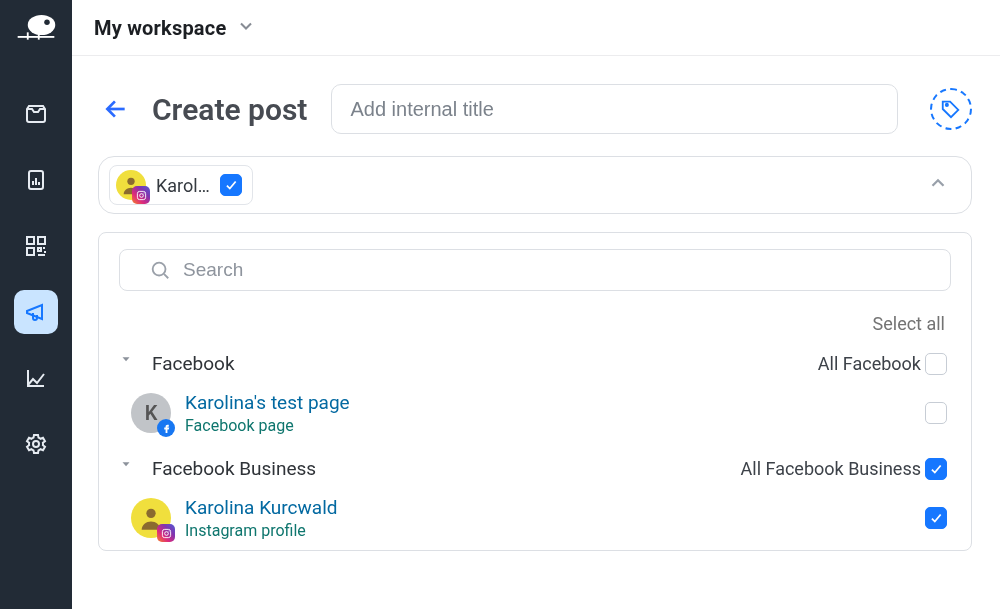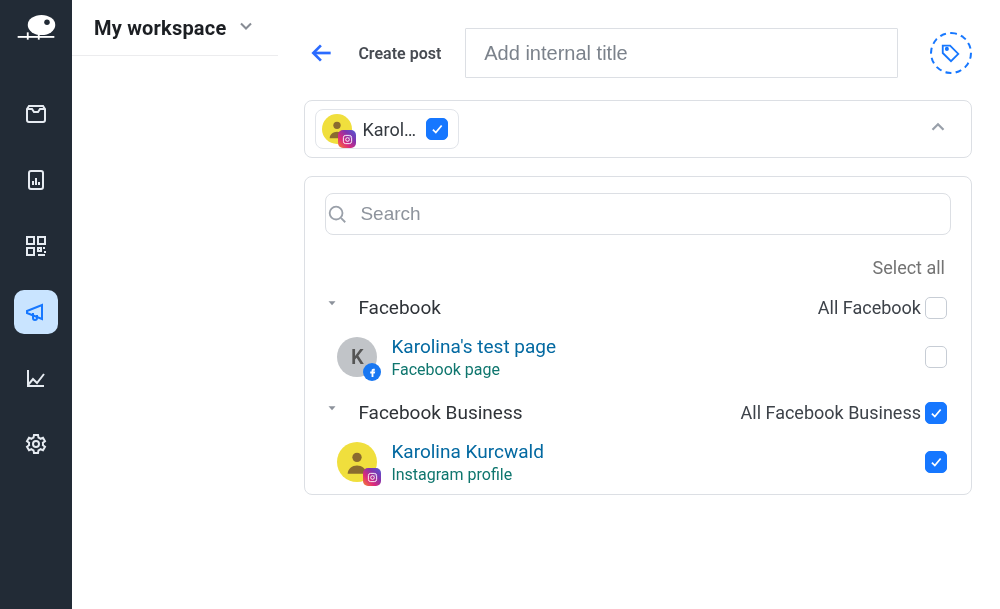--- a/index.html
+++ b/index.html
@@ -8,55 +8,55 @@
 
   
   .sidebar { width: 72px; background: #222b36; display: flex; flex-direction: column; align-items: center; padding-top: 14px; gap: 28px; }
   .logo { width: 44px; height: 30px; display:flex; align-items:center; justify-content:center; }
   .nav { display:flex; flex-direction:column; gap:22px; align-items:center; margin-top:20px; }
   .nav-btn { width:44px; height:44px; border-radius:10px; display:flex; align-items:center; justify-content:center; color:#e6ebf1; cursor:pointer; }
   .nav-btn.active { background:#c9e4ff; color:#1677ff; }
   .nav-btn svg { width:24px; height:24px; }
 
   
-  .main { flex:1; display:flex; flex-direction:row; }
+  .main { flex:1; display:flex; flex-direction:column; }
   .topbar { height:56px; display:flex; align-items:center; padding:0 22px; border-bottom:1px solid #ececee; gap:10px; }
   .ws-title { font-size:20px; font-weight:700; letter-spacing:.2px; }
   .chevron { color:#878c94; }
 
   .content { flex:1; padding:28px 28px 0 26px; overflow:hidden; }
 
   .create-row { display:flex; align-items:center; gap:18px; }
   .back-arrow { width:36px; height:36px; display:flex; align-items:center; justify-content:center; color:#2b6bff; cursor:pointer; }
-  .create-title { font-size:16px; font-weight:600; color:#474b52; }
-  .title-input { flex:1; height:50px; border:1px solid #dcdfe4; border-radius:1px; padding:0 18px; font-size:20px; color:#333; outline:none; margin-left:6px; }
+  .create-title { font-size:30px; font-weight:600; color:#474b52; }
+  .title-input { flex:1; height:50px; border:1px solid #dcdfe4; border-radius:10px; padding:0 18px; font-size:20px; color:#333; outline:none; margin-left:6px; }
   .title-input::placeholder { color:#7b828b; }
   .tag-circle { width:42px; height:42px; border:2px dashed #1677ff; border-radius:50%; display:flex; align-items:center; justify-content:center; color:#1677ff; cursor:pointer; margin-left:14px; }
   .tag-circle svg { width:22px; height:22px; }
 
   
-  .selector { margin-top:22px; border:1px solid #dcdfe4; border-radius:8px; }
+  .selector { margin-top:22px; border:1px solid #dcdfe4; border-radius:16px; }
   .selector-header { display:flex; align-items:center; justify-content:space-between; padding:8px 22px 8px 10px; }
   .chip { display:flex; align-items:center; gap:10px; border:1px solid #e2e5ea; border-radius:8px; padding:4px 10px 4px 6px; background:#fff; }
   .chip-avatar { position:relative; width:30px; height:30px; border-radius:50%; background:#f0df3d; overflow:visible; display:flex; align-items:center; justify-content:center; }
   .chip-avatar svg.person { width:22px; height:22px; fill:#8a6b2f; }
   .plat-badge { position:absolute; right:-4px; bottom:-4px; width:18px; height:18px; border-radius:5px; display:flex; align-items:center; justify-content:center; }
   .plat-ig { background:linear-gradient(45deg,#f58529,#dd2a7b,#8134af,#515bd4); }
   .plat-fb { background:#1877f2; border-radius:50%; }
   .plat-badge svg { width:11px; height:11px; fill:#fff; }
   .chip-name { font-size:18px; color:#353a40; max-width:72px; white-space:nowrap; overflow:hidden; text-overflow:ellipsis; }
   .chk { width:22px; height:22px; border-radius:5px; border:1px solid #c7cdd5; display:flex; align-items:center; justify-content:center; cursor:pointer; background:#fff; flex-shrink:0; }
   .chk.on { background:#1677ff; border-color:#1677ff; }
   .chk svg { width:14px; height:14px; stroke:#fff; fill:none; stroke-width:3; display:none; }
   .chk.on svg { display:block; }
   .collapse-caret { color:#99a0aa; cursor:pointer; }
 
   
   .panel { margin-top:18px; border:1px solid #dcdfe4; border-radius:8px; padding:16px 20px 0 20px; }
-  .search-wrap { border:1px solid #dcdfe4; border-radius:8px; height:42px; display:flex; align-items:center; padding:0 0; gap:10px; }
+  .search-wrap { border:1px solid #dcdfe4; border-radius:8px; height:42px; display:flex; align-items:center; padding:0 29px; gap:10px; }
   .search-wrap svg { width:22px; height:22px; color:#9aa0a9; }
   .search-input { border:none; outline:none; font-size:19px; flex:1; color:#333; background:transparent; }
   .search-input::placeholder { color:#8e949d; }
 
   .select-all-row { text-align:right; margin:22px 6px 12px 0; font-size:18px; color:#737373; cursor:pointer; }
 
   .group { margin-top:6px; }
   .group-header { display:flex; align-items:center; justify-content:space-between; padding:6px 4px 6px 0; }
   .group-left { display:flex; align-items:flex-start; gap:19px; }
   .caret-small { color:#8c929b; width:14px; height:14px; }

